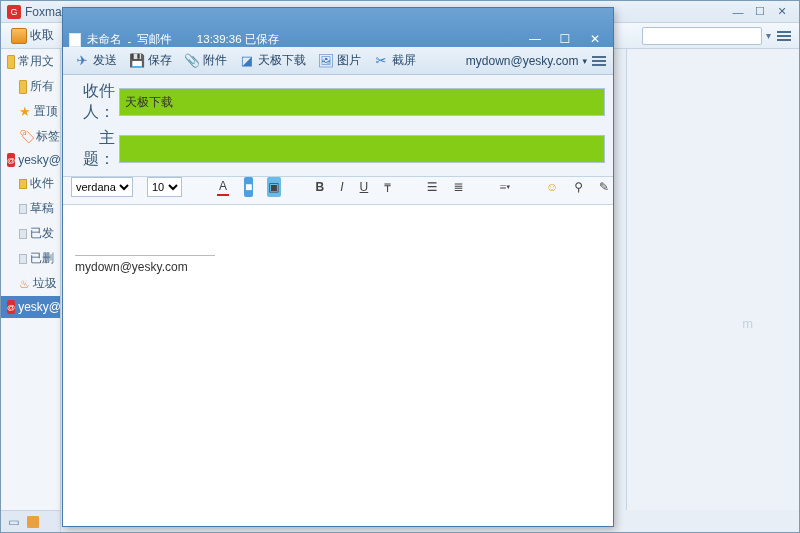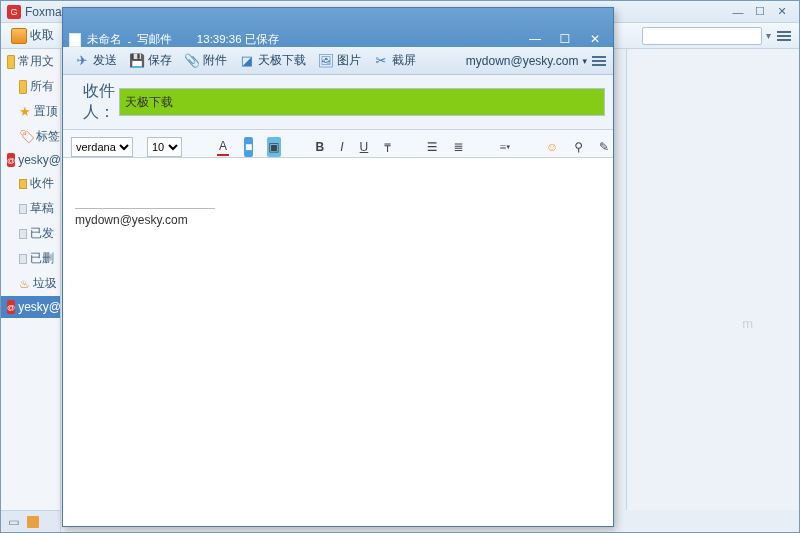--- a/index.html
+++ b/index.html
@@ -48,21 +48,21 @@
 .c-toolbar .right { margin-left:auto; display:flex; align-items:center; gap:4px; font-size:12px; color:#2a4a6a; }
 .c-toolbar .menu-ico { width:16px; height:14px; display:flex; flex-direction:column; justify-content:space-around; padding:1px; cursor:pointer; }
 .c-toolbar .menu-ico span { height:2px; background:#4c6d8c; }
 
 .c-fields { background:#eef4fa; padding:6px 8px; border-bottom:1px solid #c5d4e3; }
 .c-row { display:flex; align-items:center; margin-bottom:5px; gap:4px; }
 .c-row:last-child { margin-bottom:0; }
 .c-label { width:44px; font-size:16px; color:#3a5a78; text-align:right; cursor:pointer; }
 .c-input { flex:1; height:28px; border:1px solid #b0c2d5; background:#84cc16; padding:0 5px; font-size:12px; color:#333; }
 
-.c-format { height:28px; background:#f4f7fb; border-bottom:1px solid #c5d4e3; display:flex; align-items:flex-end; padding:0 8px; gap:14px; }
+.c-format { height:28px; background:#f4f7fb; border-bottom:1px solid #c5d4e3; display:flex; align-items:flex-start; padding:0 8px; gap:14px; }
 .c-format select { height:20px; font-size:11px; border:1px solid #b0c2d5; background:#fff; }
 .c-format .ff { width:72px; }
 .c-format .fs { width:58px; }
 .c-format .fb { width:20px; height:20px; border:1px solid transparent; display:flex; align-items:center; justify-content:center; font-size:12px; color:#444; cursor:pointer; border-radius:2px; font-family:"Times New Roman",serif; }
 .c-format .sep { width:1px; height:16px; background:#c5d4e3; margin:0 3px; }
 .c-format .fb .clr { display:block; width:12px; height:2px; margin-top:1px; }
 
 .c-body { flex:1; background:#fff; padding:12px; font-size:12px; color:#333; overflow:auto; }
 .c-body .sig-line { width:140px; height:0; border-top:1px solid #bbb; margin:38px 0 4px 0; }
 
@@ -200,20 +200,24 @@
           <span></span>
         </div>
     </div>
   </div>
 
   <div class="c-fields">
     <div class="c-row">
       <span class="c-label">收件人：</span>
       <input class="c-input" value="天极下载" style="">
     </div>
+    <div class="c-row">
+      <span class="c-label">主题：</span>
+      <input class="c-input" value="" style="">
+    </div>
   </div>
 
   <div class="c-format">
     <select class="ff"><option>verdana</option></select>
     <select class="fs"><option>10</option></select>
     <span class="sep"></span>
     <span class="fb">
         <span style="display:flex;flex-direction:column;align-items:center">
           <span>A</span>
           <span class="clr" style="background:#d02020"></span>

